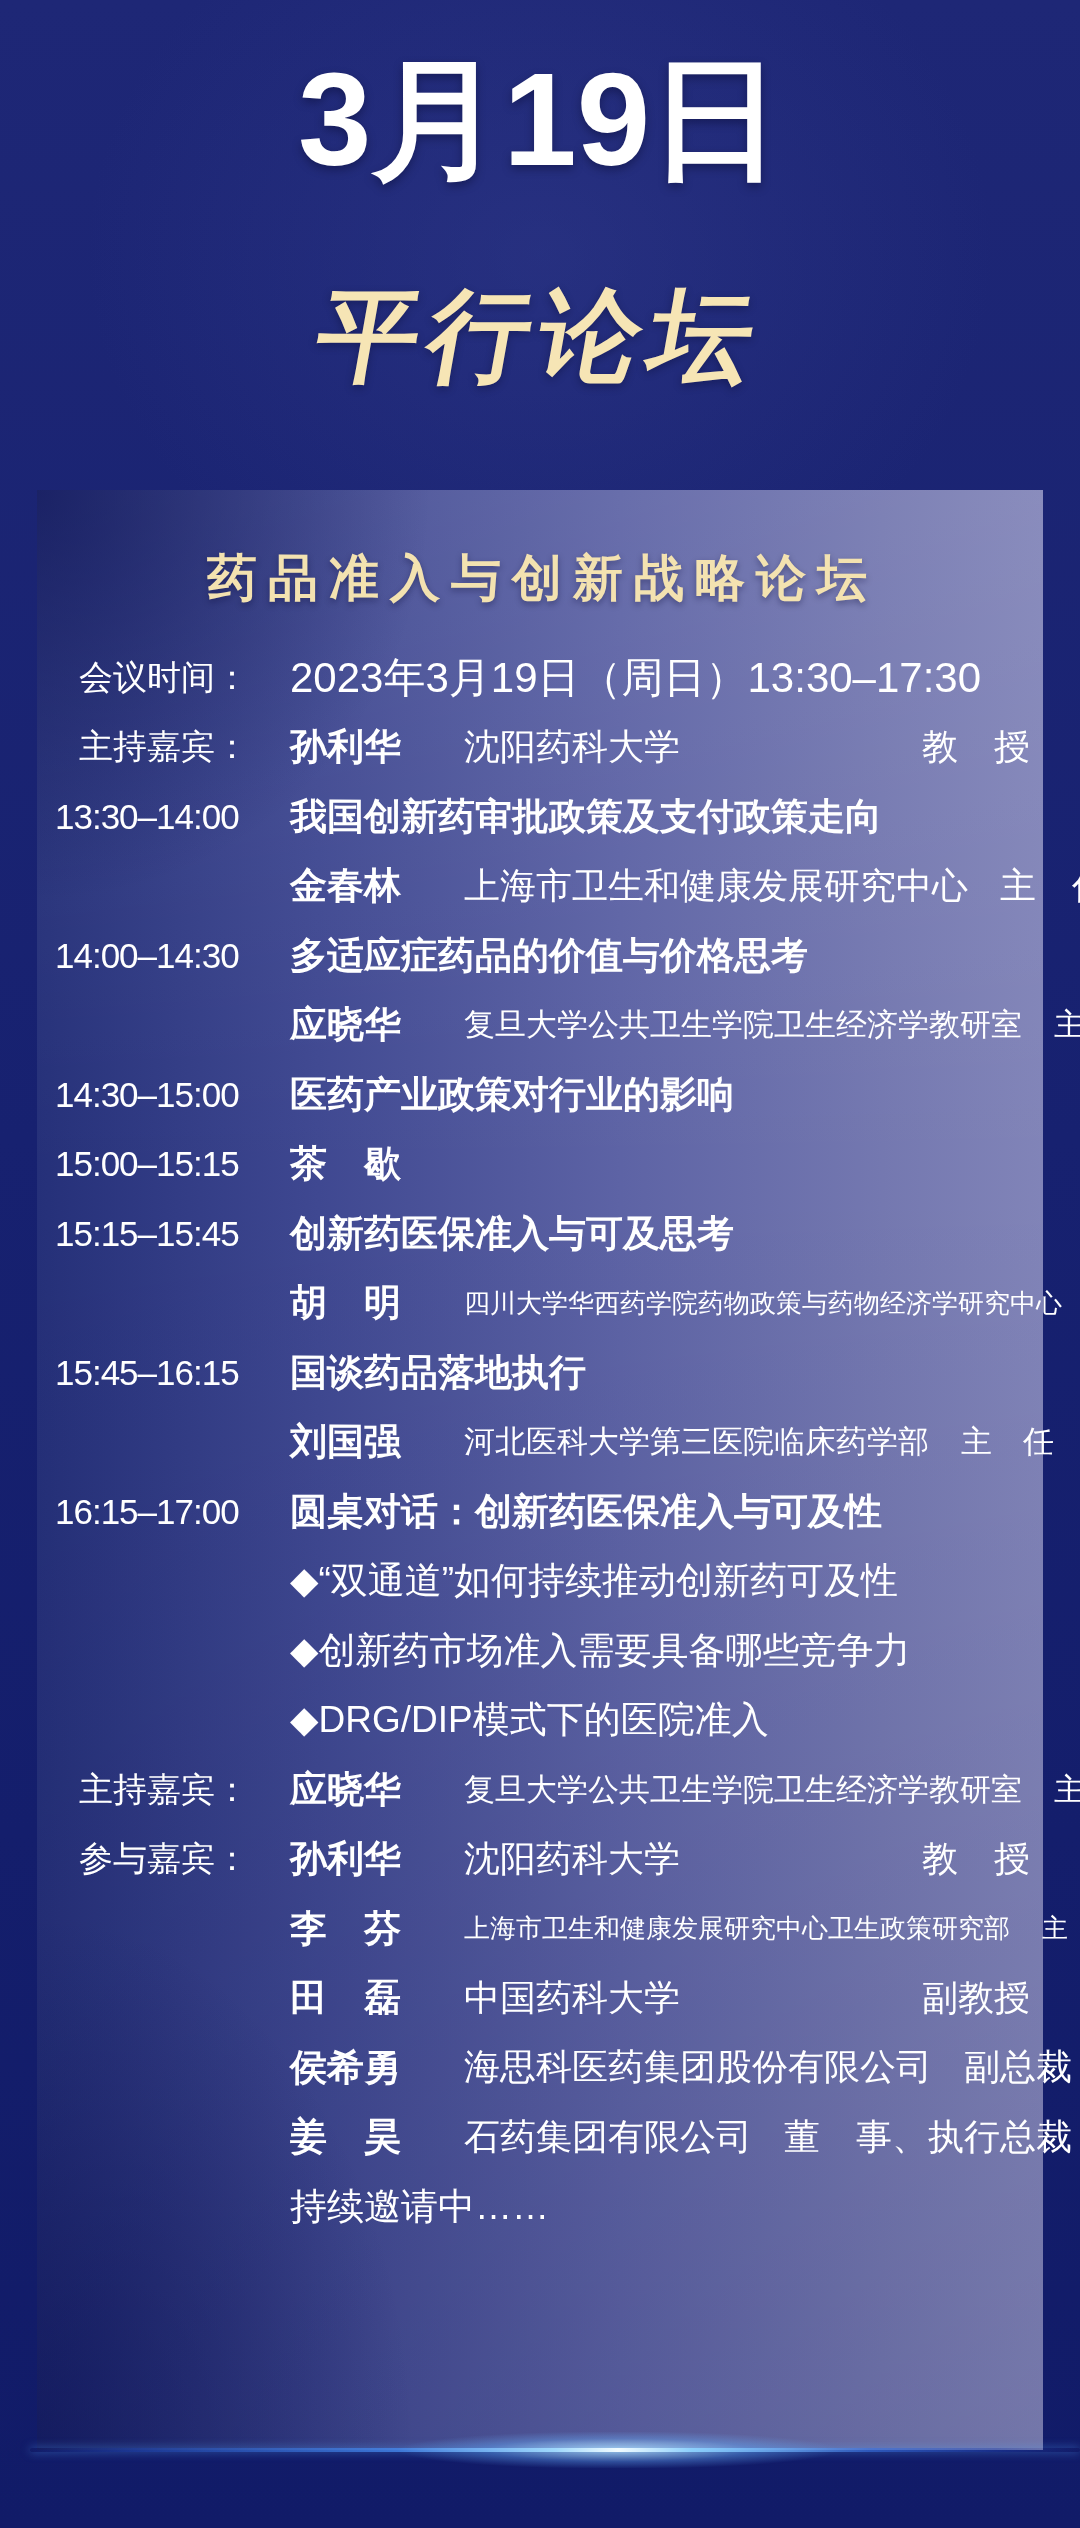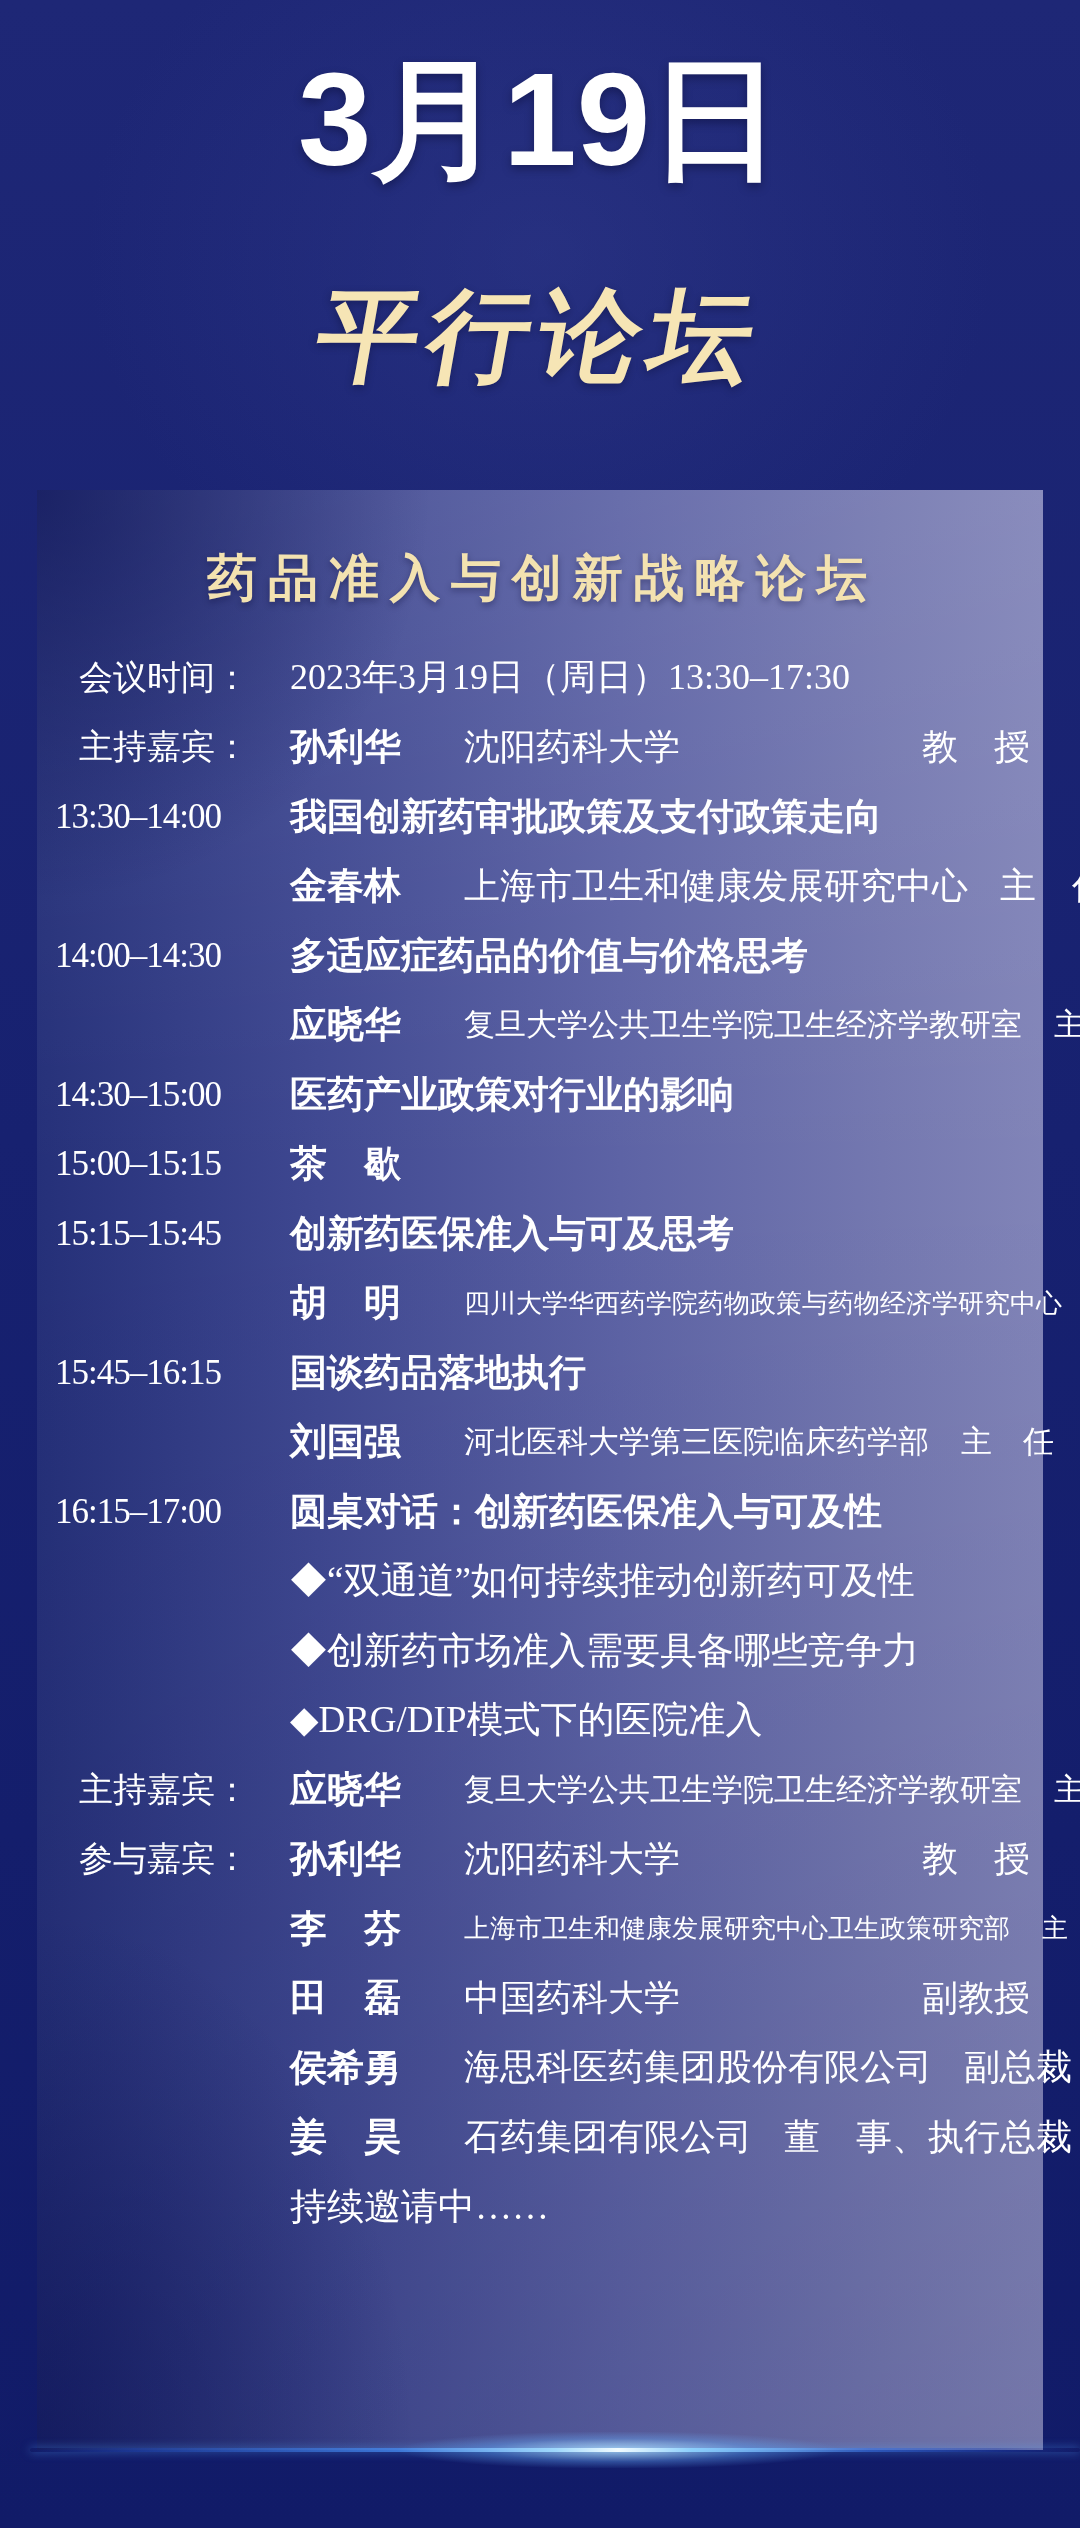--- a/index.html
+++ b/index.html
@@ -41,21 +41,20 @@
   .panel {
     position:absolute; left:37px; top:490px;
     width:1006px; height:1960px;
     box-sizing:border-box;
     padding:0 13px 0 18px;
     background:
       radial-gradient(56% 30% at 0% 0%, rgba(11,17,84,0.62), rgba(11,17,84,0) 70%),
       radial-gradient(52% 38% at 0% 100%, rgba(11,17,84,0.60), rgba(11,17,84,0) 72%),
       linear-gradient(180deg, rgba(255,255,255,0.07) 0%, rgba(255,255,255,0) 35%, rgba(0,0,40,0.10) 100%),
       linear-gradient(90deg, #253079 0%, #3f4891 28%, #5d63a5 58%, #7478b0 84%, #8184b8 100%);
-    font-family: Liberation Serif, serif;
   }
   .forum-title {
     margin:0; padding-top:58px;
     height:60px; line-height:60px;
     text-align:center;
     font-size:50px; font-weight:800;
     color:#f3e2b0; letter-spacing:11px;
     white-space:nowrap;
     text-shadow:0 3px 6px rgba(10,10,50,0.35);
   }
@@ -72,21 +71,21 @@
     flex:0 0 203px;
     font-size:35px; letter-spacing:-1px;
     font-weight:400;
   }
   .tcol.label {
     font-size:34px; letter-spacing:0;
     padding-left:24px; box-sizing:border-box;
   }
   .name  { flex:0 0 142px; font-weight:700; font-size:37px; }
   .topic { font-weight:700; font-size:37px; }
-  .val   { font-size:36px; }
+  .val   { font-size:42px; }
   .affil { font-size:36px; }
   .pos   { margin-left:auto; text-align:right; font-size:36px; }
   .row.sm .affil, .row.sm .pos { font-size:31px; }
   .row.xs .affil, .row.xs .pos { font-size:26px; }
   .bullet, .note { font-size:37px; font-weight:400; }
 
   
   .glow-line {
     position:absolute; left:30px; top:2442px;
     width:1050px; height:16px;

